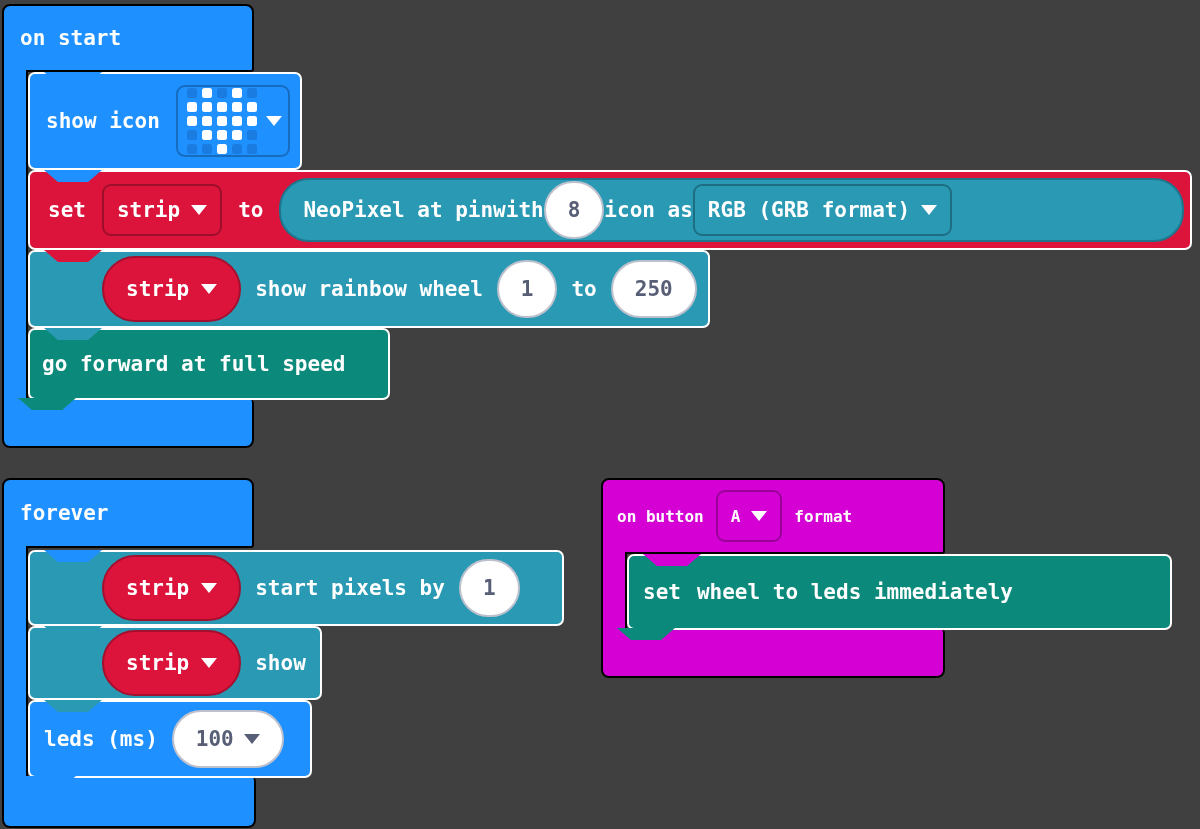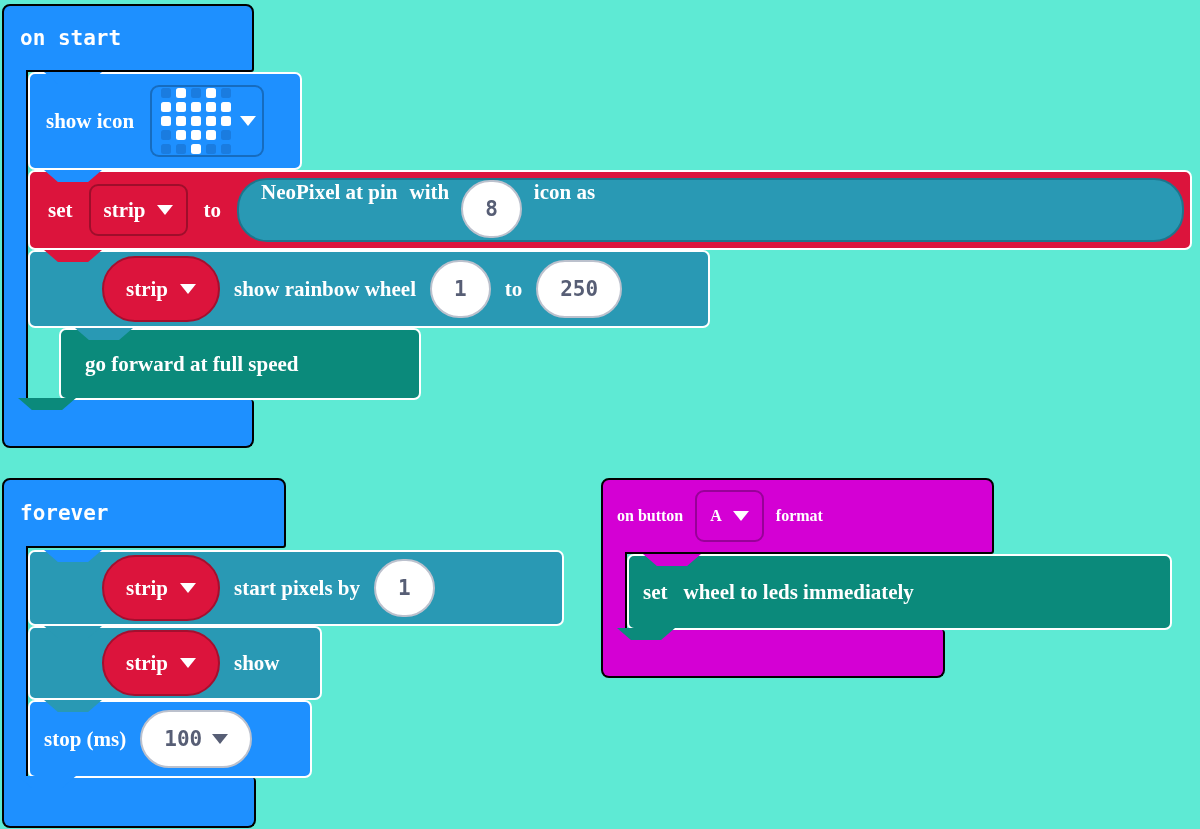--- a/index.html
+++ b/index.html
@@ -1,48 +1,48 @@
 <!DOCTYPE html>
 <html><head>
 <meta charset="utf-8">
 <style>
   html,body{margin:0;padding:0;background:#fff;}
-  .canvas{position:relative;width:1200px;height:829px;background:#5eead4;overflow:hidden;
+  .canvas{position:relative;width:1200px;height:829px;background:#404040;overflow:hidden;
           font-family:"DejaVu Sans Mono","Liberation Mono",monospace;font-weight:600;}
   
   .blue   {background:#1E90FF;border-color:#176DC4;}
   .teal   {background:#2999B4;border-color:#1E758C;}
   .dkteal {background:#0B8A7B;border-color:#076C60;}
   .magenta{background:#D400D4;border-color:#A600A6;}
   .redblk {background:#DC143C;border-color:#A50F2E;}
   .bg-blue{background:#1E90FF;} .bg-teal{background:#2999B4;}
   .bg-dkteal{background:#0B8A7B;} .bg-magenta{background:#D400D4;} .bg-red{background:#DC143C;}
   
   .bar,.spine,.block{position:absolute;box-sizing:border-box;border:2px solid;}
   .bar{border-radius:8px;}
   .bar.no-top{border-top:none;border-radius:0 3px 8px 8px;}
   .spine{border-top:none;border-bottom:none;z-index:1;}
   .block{display:flex;align-items:center;border-radius:7px;color:#fff;font-size:21px;z-index:2;}
-  .lbl{white-space:nowrap;color:#fff;font-family:Liberation Serif, serif;}
+  .lbl{white-space:nowrap;color:#fff;}
   .barlbl{position:absolute;left:16px;top:50%;transform:translateY(-50%);color:#fff;font-size:21px;white-space:nowrap;}
   .notch{position:absolute;top:-2px;left:14px;width:58px;height:12px;z-index:5;
          clip-path:polygon(0 0,100% 0,76% 100%,24% 100%);}
   
   .dd{border:2px solid rgba(0,0,0,.28);border-radius:9px;display:flex;align-items:center;
       gap:11px;padding:0 13px;height:48px;white-space:nowrap;}
   
   .var-oval{background:#DC143C;border:2px solid #A50F2E;border-radius:999px;height:62px;
       display:flex;align-items:center;gap:12px;padding:0 22px;white-space:nowrap;flex:none;}
   
   .pill{background:#fff;border:2px solid #bcc1cd;border-radius:999px;height:54px;color:#575E75;
       display:flex;align-items:center;justify-content:center;gap:10px;padding:0 22px;flex:none;}
   .pill .lblv{color:#575E75;}
   
   .neopill{background:#2999B4;border:2px solid #1E758C;border-radius:30px;height:60px;flex:1;
-      margin-right:6px;display:flex;align-items:flex-start;gap:12px;padding:0 22px;min-width:0;}
+      margin-right:6px;display:flex;align-items:center;padding:0 22px;min-width:0;}
   
   .chev{width:0;height:0;border-left:8px solid transparent;border-right:8px solid transparent;
         border-top:10px solid #fff;flex:none;}
   .chev.dark{border-top-color:#575E75;}
   
   .icon-field{border:2px solid rgba(0,0,0,.25);border-radius:9px;height:72px;width:114px;
       display:flex;align-items:center;gap:9px;padding:0 9px;box-sizing:border-box;background:#1E90FF;}
   .led-grid{display:grid;grid-template-columns:repeat(5,10px);grid-auto-rows:10px;gap:4px 5px;}
   .led{border-radius:2.5px;}
   .led-on{background:#FFFFFF;} .led-off{background:#1A7CE0;}
@@ -103,45 +103,49 @@
       <span class="chev"></span>
     </div>
     <span class="lbl">to</span>
     <div class="neopill">
       <span class="lbl">NeoPixel at pin</span>
       <span class="lbl">with</span>
       <div class="pill">
         <span class="lblv">8</span>
       </div>
       <span class="lbl">icon as</span>
+      <div class="dd">
+        <span class="lbl">RGB (GRB format)</span>
+        <span class="chev"></span>
+      </div>
     </div>
   </div>
 
   <div class="block teal" style="left:28px;top:250px;width:682px;height:78px;padding-left:72px;gap:14px;">
     <div class="notch bg-red"></div>
     <div class="var-oval">
       <span class="lbl">strip</span>
       <span class="chev"></span>
     </div>
     <span class="lbl">show rainbow wheel</span>
     <div class="pill">
       <span class="lblv">1</span>
     </div>
     <span class="lbl">to</span>
     <div class="pill">
       <span class="lblv">250</span>
     </div>
   </div>
 
-  <div class="block dkteal" style="left:28px;top:328px;width:362px;height:72px;padding-left:24px;margin-left:31px;">
+  <div class="block dkteal" style="left:28px;top:328px;width:362px;height:72px;padding-left:12px;">
     <div class="notch bg-teal"></div>
     <span class="lbl">go forward at full speed</span>
   </div>
 
-  <div class="bar blue" style="left:2px;top:478px;width:284px;height:70px;border-radius:8px 8px 3px 0;">
+  <div class="bar blue" style="left:2px;top:478px;width:252px;height:70px;border-radius:8px 8px 3px 0;">
     <span class="barlbl">forever</span>
   </div>
   <div class="spine blue" style="left:2px;top:546px;width:26px;height:234px;"></div>
   <div class="bar blue no-top" style="left:2px;top:778px;width:254px;height:50px;">
     <div class="notch bg-blue"></div>
   </div>
 
   <div class="block teal" style="left:28px;top:550px;width:536px;height:76px;padding-left:72px;gap:14px;">
     <div class="notch bg-blue"></div>
     <div class="var-oval">
@@ -158,28 +162,28 @@
     <div class="notch bg-teal"></div>
     <div class="var-oval">
       <span class="lbl">strip</span>
       <span class="chev"></span>
     </div>
     <span class="lbl">show</span>
   </div>
 
   <div class="block blue" style="left:28px;top:700px;width:284px;height:78px;padding-left:14px;gap:14px;">
     <div class="notch bg-teal"></div>
-    <span class="lbl">stop (ms)</span>
+    <span class="lbl">leds (ms)</span>
     <div class="pill">
       <span class="lblv">100</span>
       <span class="chev dark"></span>
     </div>
   </div>
 
-  <div class="bar magenta" style="left:601px;top:478px;width:393px;height:76px;border-radius:8px 8px 3px 0;display:flex;align-items:center;gap:12px;padding-left:14px;box-sizing:border-box;">
+  <div class="bar magenta" style="left:601px;top:478px;width:344px;height:76px;border-radius:8px 8px 3px 0;display:flex;align-items:center;gap:12px;padding-left:14px;box-sizing:border-box;">
     <span class="lbl">on button</span>
     <div class="dd">
       <span class="lbl">A</span>
       <span class="chev"></span>
     </div>
     <span class="lbl">format</span>
   </div>
   <div class="spine magenta" style="left:601px;top:552px;width:26px;height:80px;"></div>
   <div class="bar magenta no-top" style="left:601px;top:630px;width:344px;height:48px;">
     <div class="notch bg-dkteal"></div>

